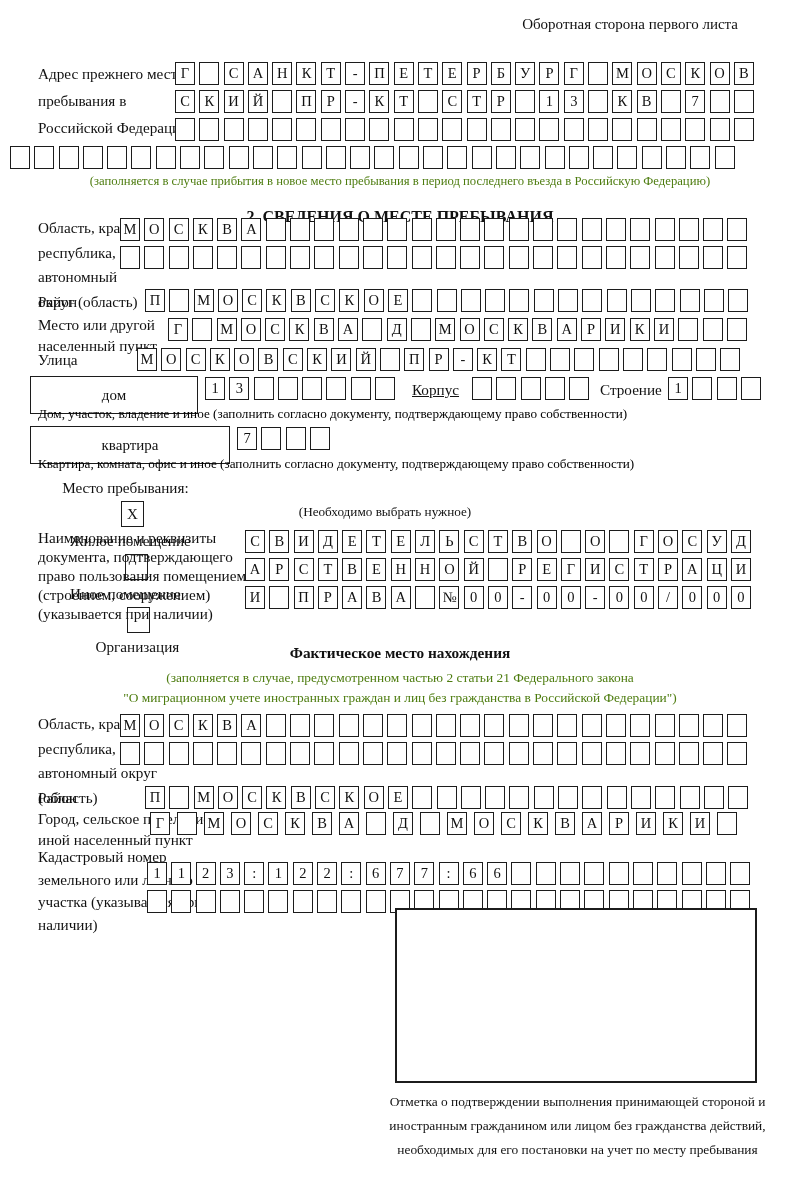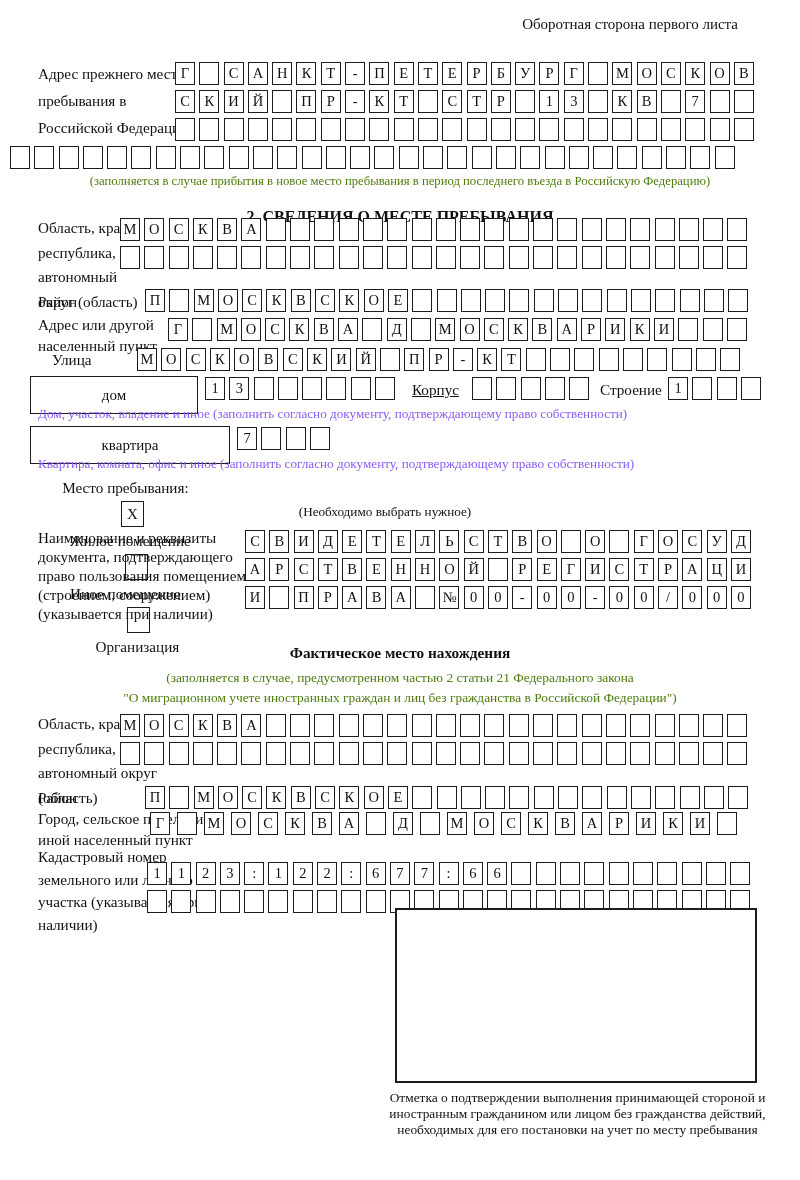--- a/index.html
+++ b/index.html
@@ -18,21 +18,21 @@
     border:1.6px solid #1c1c1c; background:#fff;
     display:flex; align-items:center; justify-content:center;
     font-size:14.5px; font-family:"Liberation Serif", serif;
   }
   .bigbox {
     position:absolute; border:1.8px solid #1c1c1c; height:38px;
     display:flex; align-items:center; justify-content:center;
     font-size:15px;
   }
   .caption { position:absolute; width:100%; text-align:center; font-size:12.7px; color:#4d7c0f; }
-  .leftcaption { position:absolute; left:38px; font-size:13.2px; color:#8b5cf6; }
+  .leftcaption { position:absolute; left:38px; font-size:13.2px; color:#000000; }
   .h-bold { position:absolute; width:100%; text-align:center; font-weight:bold; }
   .chkbox {
     width:23px; height:26px; border:1.7px solid #1c1c1c;
     display:flex; align-items:center; justify-content:center;
     font-size:15px;
   }
   .chkrow { position:absolute; display:flex; align-items:center; }
   .stampbox { position:absolute; border:2px solid #1c1c1c; background:#fff; }
 </style>
 </head>
@@ -237,21 +237,21 @@
     <div class="cell"></div>
     <div class="cell"></div>
     <div class="cell"></div>
     <div class="cell"></div>
     <div class="cell"></div>
     <div class="cell"></div>
     <div class="cell"></div>
     <div class="cell"></div>
   </div>
 
-<div class="abs lbl2" style="left:38px; top:314px; width:130px;">Адрес или другой населенный пункт</div>
+<div class="abs lbl2" style="left:38px; top:314px; width:130px;">Место или другой населенный пункт</div>
 <div class="cellrow" style="left:168px; top:318px;">
     <div class="cell">Г</div>
     <div class="cell"></div>
     <div class="cell">М</div>
     <div class="cell">О</div>
     <div class="cell">С</div>
     <div class="cell">К</div>
     <div class="cell">В</div>
     <div class="cell">А</div>
     <div class="cell"></div>
@@ -265,21 +265,21 @@
     <div class="cell">А</div>
     <div class="cell">Р</div>
     <div class="cell">И</div>
     <div class="cell">К</div>
     <div class="cell">И</div>
     <div class="cell"></div>
     <div class="cell"></div>
     <div class="cell"></div>
   </div>
 
-<div class="abs lbl" style="left:52px; top:346px;text-align:center;">Улица</div>
+<div class="abs lbl" style="left:38px; top:346px;text-align:center;">Улица</div>
 <div class="cellrow" style="left:137px; top:348px;">
     <div class="cell">М</div>
     <div class="cell">О</div>
     <div class="cell">С</div>
     <div class="cell">К</div>
     <div class="cell">О</div>
     <div class="cell">В</div>
     <div class="cell">С</div>
     <div class="cell">К</div>
     <div class="cell">И</div>
@@ -587,13 +587,13 @@
     <div class="cell"></div>
     <div class="cell"></div>
     <div class="cell"></div>
     <div class="cell"></div>
     <div class="cell"></div>
     <div class="cell"></div>
     <div class="cell"></div>
   </div>
 
 <div class="stampbox" style="left:395px; top:908px; width:362px; height:175px;"></div>
-<div class="abs" style="left:385px; top:1090px; width:385px; text-align:center; font-size:13.4px; line-height:16px;">Отметка о подтверждении выполнения принимающей стороной и иностранным гражданином или лицом без гражданства действий, необходимых для его постановки на учет по месту пребывания</div>
+<div class="abs" style="left:385px; top:1090px; width:385px; text-align:center; font-size:13.4px; line-height:24px;">Отметка о подтверждении выполнения принимающей стороной и иностранным гражданином или лицом без гражданства действий, необходимых для его постановки на учет по месту пребывания</div>
 
 </body></html>

